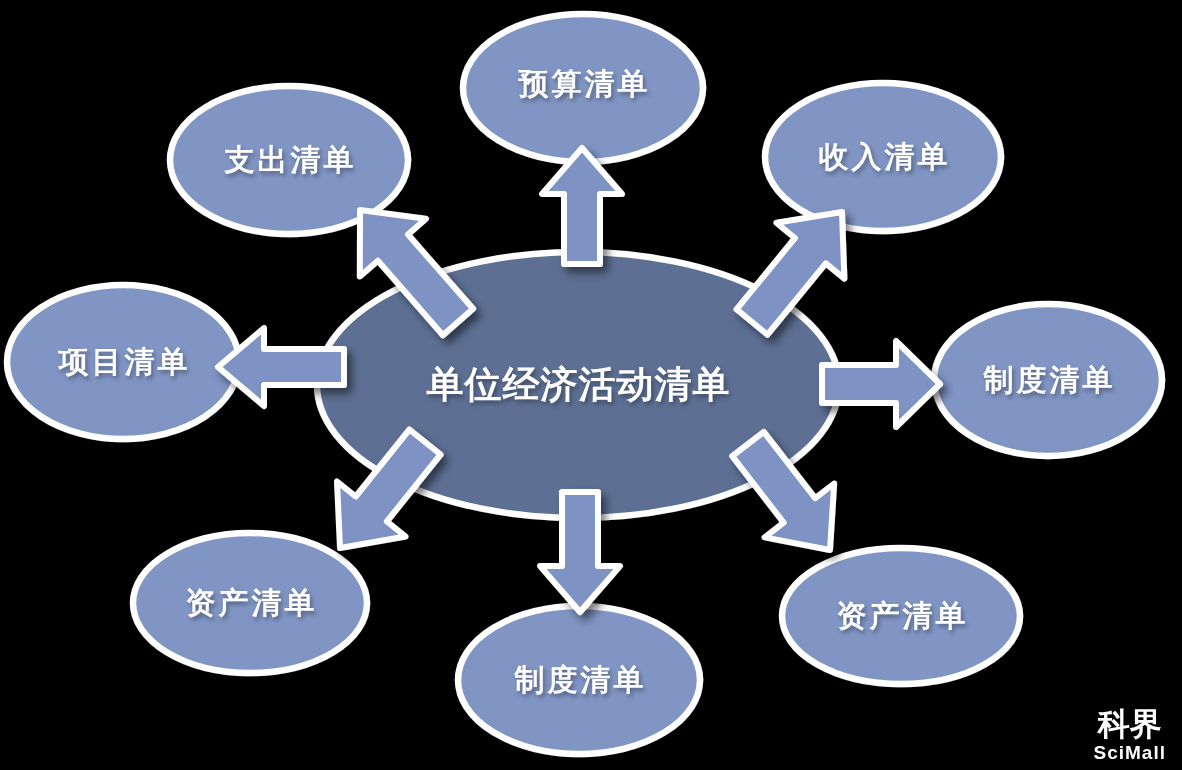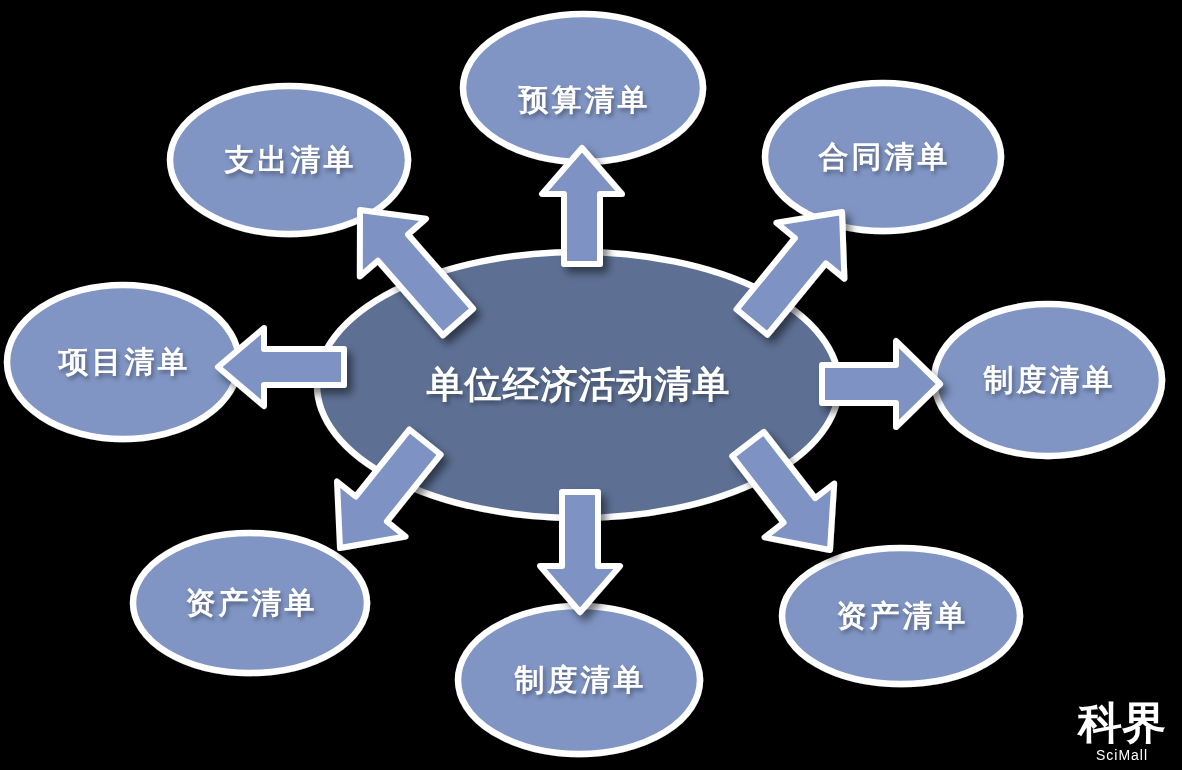--- a/index.html
+++ b/index.html
@@ -17,22 +17,22 @@
     color:var(--label-text,#fff);font-weight:700;font-size:30px;
     letter-spacing:3px;text-indent:3px;white-space:nowrap;
     text-shadow:2px 3px 4px rgba(0,0,0,.35);
     pointer-events:none;
   }
   .center-label{font-size:37px;letter-spacing:1px;text-indent:1px;}
   .watermark{
     position:absolute;right:16px;bottom:8px;text-align:center;
     color:var(--label-text,#fff);line-height:1;
   }
-  .wm-logo{font-size:44px;font-weight:700;font-family:"DejaVu Serif","Liberation Serif",serif;}
-  .wm-sub{font-size:14px;font-weight:400;letter-spacing:1px;margin-top:3px;font-family:"Liberation Sans","DejaVu Sans",sans-serif;}
+  .wm-logo{font-size:32px;font-weight:700;font-family:"DejaVu Serif","Liberation Serif",serif;}
+  .wm-sub{font-size:19px;font-weight:700;letter-spacing:1px;margin-top:3px;font-family:"Liberation Sans","DejaVu Sans",sans-serif;}
 </style>
 </head>
 <body>
 
 <div class="stage">
   <svg width="1182" height="770" viewBox="0 0 1182 770">
     <defs>
       <filter id="ds" x="-40%" y="-40%" width="180%" height="180%">
         <feDropShadow dx="5" dy="6" stdDeviation="4" flood-color="#000000" flood-opacity="0.5"></feDropShadow>
       </filter>
@@ -57,22 +57,22 @@
         <path d="M732.2,456.2 L783.6,522.7 L764.6,537.4 L830.0,550.0 L834.2,483.5 L815.2,498.2 L763.8,431.8 Z" class="arrow" filter="url(#ds)"></path>
         <path d="M562.0,492.0 L562.0,566.0 L540.0,566.0 L580.0,612.0 L620.0,566.0 L598.0,566.0 L598.0,492.0 Z" class="arrow" filter="url(#ds)"></path>
         <path d="M409.4,429.5 L355.7,496.5 L337.0,481.5 L340.0,548.0 L405.6,536.5 L386.9,521.5 L440.6,454.5 Z" class="arrow" filter="url(#ds)"></path>
         <path d="M344.0,349.0 L264.0,349.0 L264.0,328.0 L218.0,367.0 L264.0,406.0 L264.0,385.0 L344.0,385.0 Z" class="arrow" filter="url(#ds)"></path>
         <path d="M473.1,308.8 L408.0,234.5 L426.0,218.7 L360.0,210.0 L359.8,276.6 L377.9,260.8 L442.9,335.2 Z" class="arrow" filter="url(#ds)"></path>
       </g>
   </svg>
 
   <div class="label center-label" style="left:317px;top:252px;width:522px;height:266px;">单位经济活动清单</div>
 
-  <div class="label" style="left:463px;top:26px;width:240px;height:148px;text-align:right;">预算清单</div>
-  <div class="label" style="left:765px;top:83px;width:236px;height:148px;">合同清单</div>
+  <div class="label" style="left:463px;top:10px;width:240px;height:148px;text-align:right;">预算清单</div>
+  <div class="label" style="left:765px;top:83px;width:236px;height:148px;">收入清单</div>
   <div class="label" style="left:934px;top:304px;width:228px;height:152px;">制度清单</div>
   <div class="label" style="left:782px;top:548px;width:238px;height:136px;">资产清单</div>
   <div class="label" style="left:458px;top:606px;width:242px;height:148px;">制度清单</div>
   <div class="label" style="left:133px;top:533px;width:234px;height:140px;">资产清单</div>
   <div class="label" style="left:170px;top:86px;width:238px;height:148px;">支出清单</div>
   <div class="label" style="left:7px;top:285px;width:232px;height:154px;">项目清单</div>
 
   <div class="watermark">
     <div class="wm-logo">科界</div>
     <div class="wm-sub">SciMall</div>

